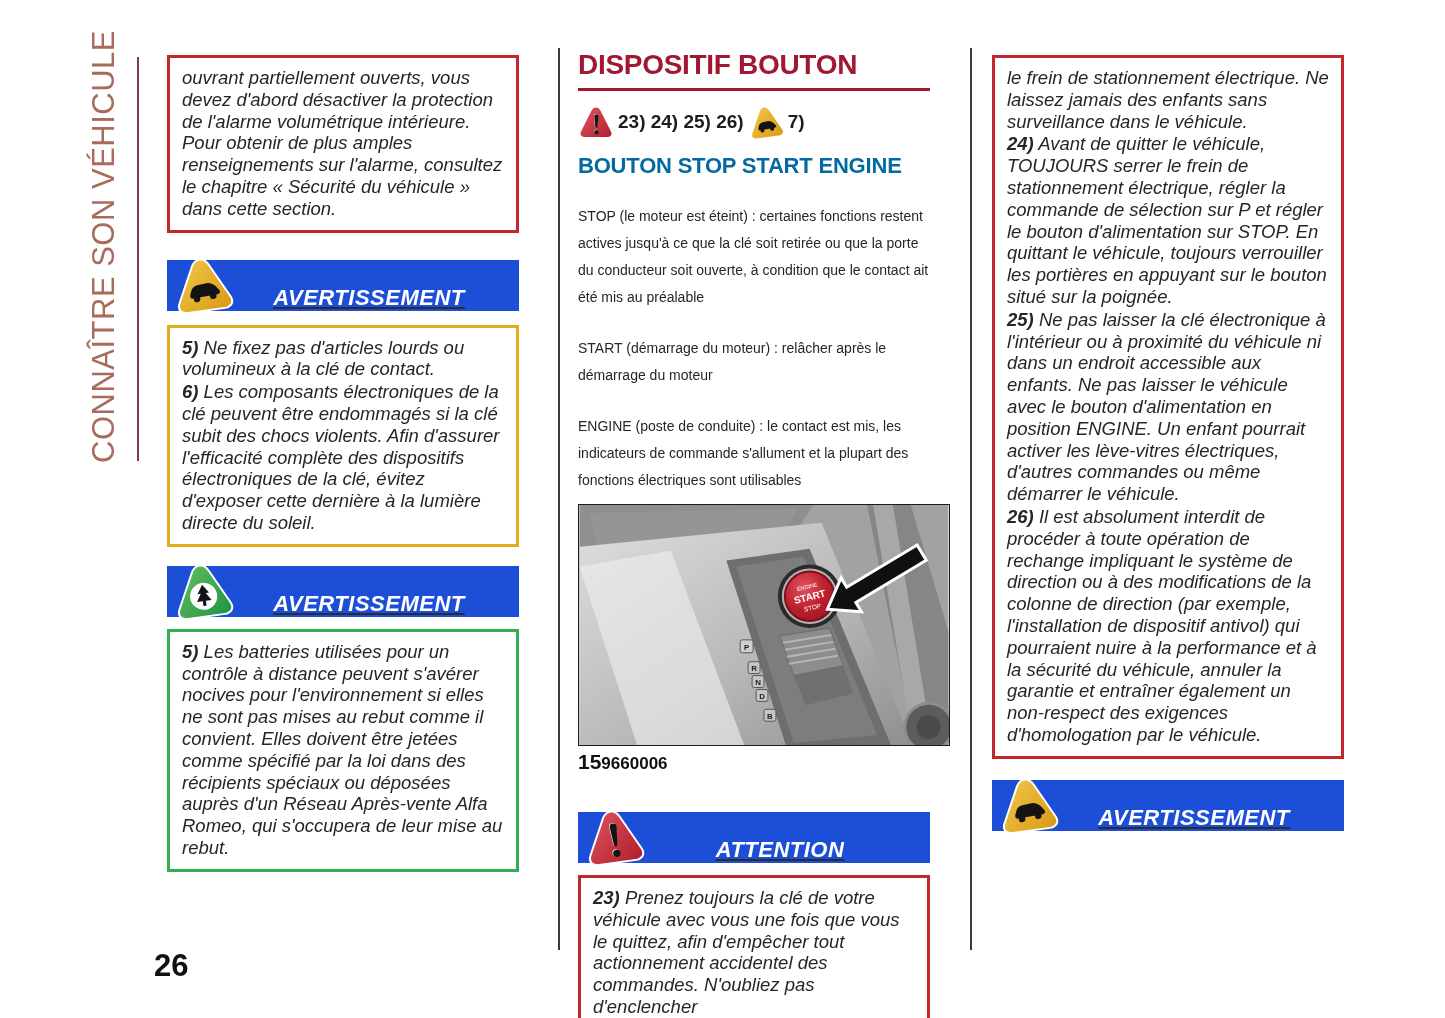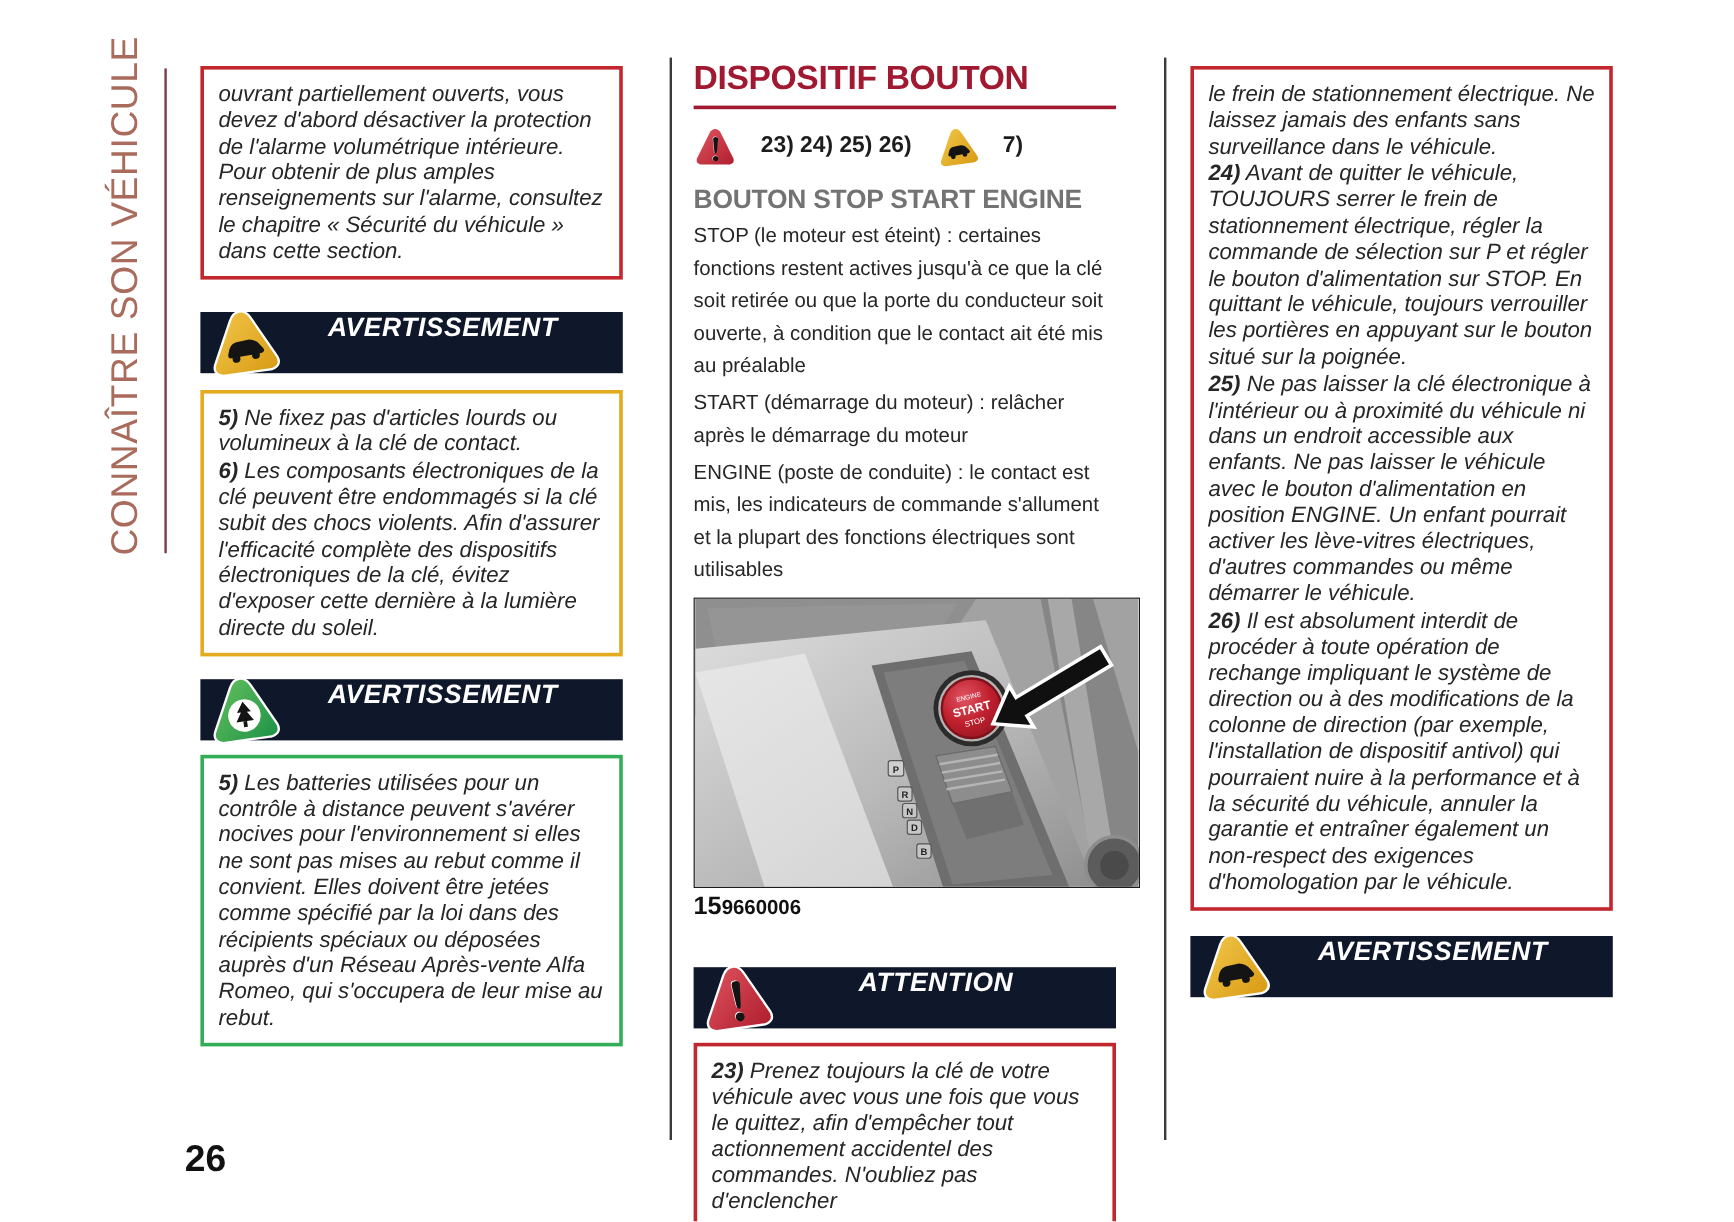--- a/index.html
+++ b/index.html
@@ -36,46 +36,46 @@
     font-style:italic; font-size:18.5px; line-height:21.8px; color:#262626;
   }
   .note-box p + p { margin-top:1px; }
   .note-box b { font-weight:700; }
   .border-red    { border-color:#c2272e; }
   .border-yellow { border-color:#e3ab1e; }
   .border-green  { border-color:#33ae58; }
 
   
   .warn-bar{
-    position:relative; height:51px; background:#0f172a;
-    display:flex; align-items:flex-start; justify-content:center;
+    position:relative; height:51px; background:#1d4ed8;
+    display:flex; align-items:flex-end; justify-content:center;text-decoration:underline;
   }
   .warn-bar .bar-label{
     color:#ffffff; font-weight:700; font-style:italic; font-size:22px;
     letter-spacing:.5px; padding-left:52px;
   }
   .warn-bar .bar-icon{
     position:absolute; left:6px; top:-5px; width:60px; height:61px;
   }
 
   
   .main-title{
     color:#a01931; font-weight:700; font-size:28px; line-height:33px;
     letter-spacing:-.3px;
   }
   .title-rule{ margin-top:7px; height:3px; background:#a01931; }
   .refs-row{
-    display:flex; align-items:center; gap:20px; margin-top:12px; height:38px;
+    display:flex; align-items:center; gap:4px; margin-top:12px; height:38px;
     font-weight:700; font-size:19px; color:#1d1d1d;
   }
   .refs-row svg{ width:36px; height:37px; }
   .sub-title{
-    margin-top:12px; color:#737373; font-weight:700; font-size:22px; letter-spacing:-.2px;
-  }
-  .body-par{ font-size:17px; line-height:27px; color:#262626; margin-top:4px; }
+    margin-top:12px; color:#0369a1; font-weight:700; font-size:22px; letter-spacing:-.2px;
+  }
+  .body-par{ font-size:14px; line-height:27px; color:#262626; margin-top:24px; }
 
   .figure{ margin-top:10px; }
   .figure-img{ display:block; border:1px solid #1c1c1c; }
   .figure-caption{
     display:flex; align-items:baseline; margin-top:4px;
   }
   .fig-num { font-weight:700; font-size:21px; color:#111; }
   .fig-code{ font-weight:700; font-size:17px; color:#111; }
 
   .mt-a { margin-top:27px; }

